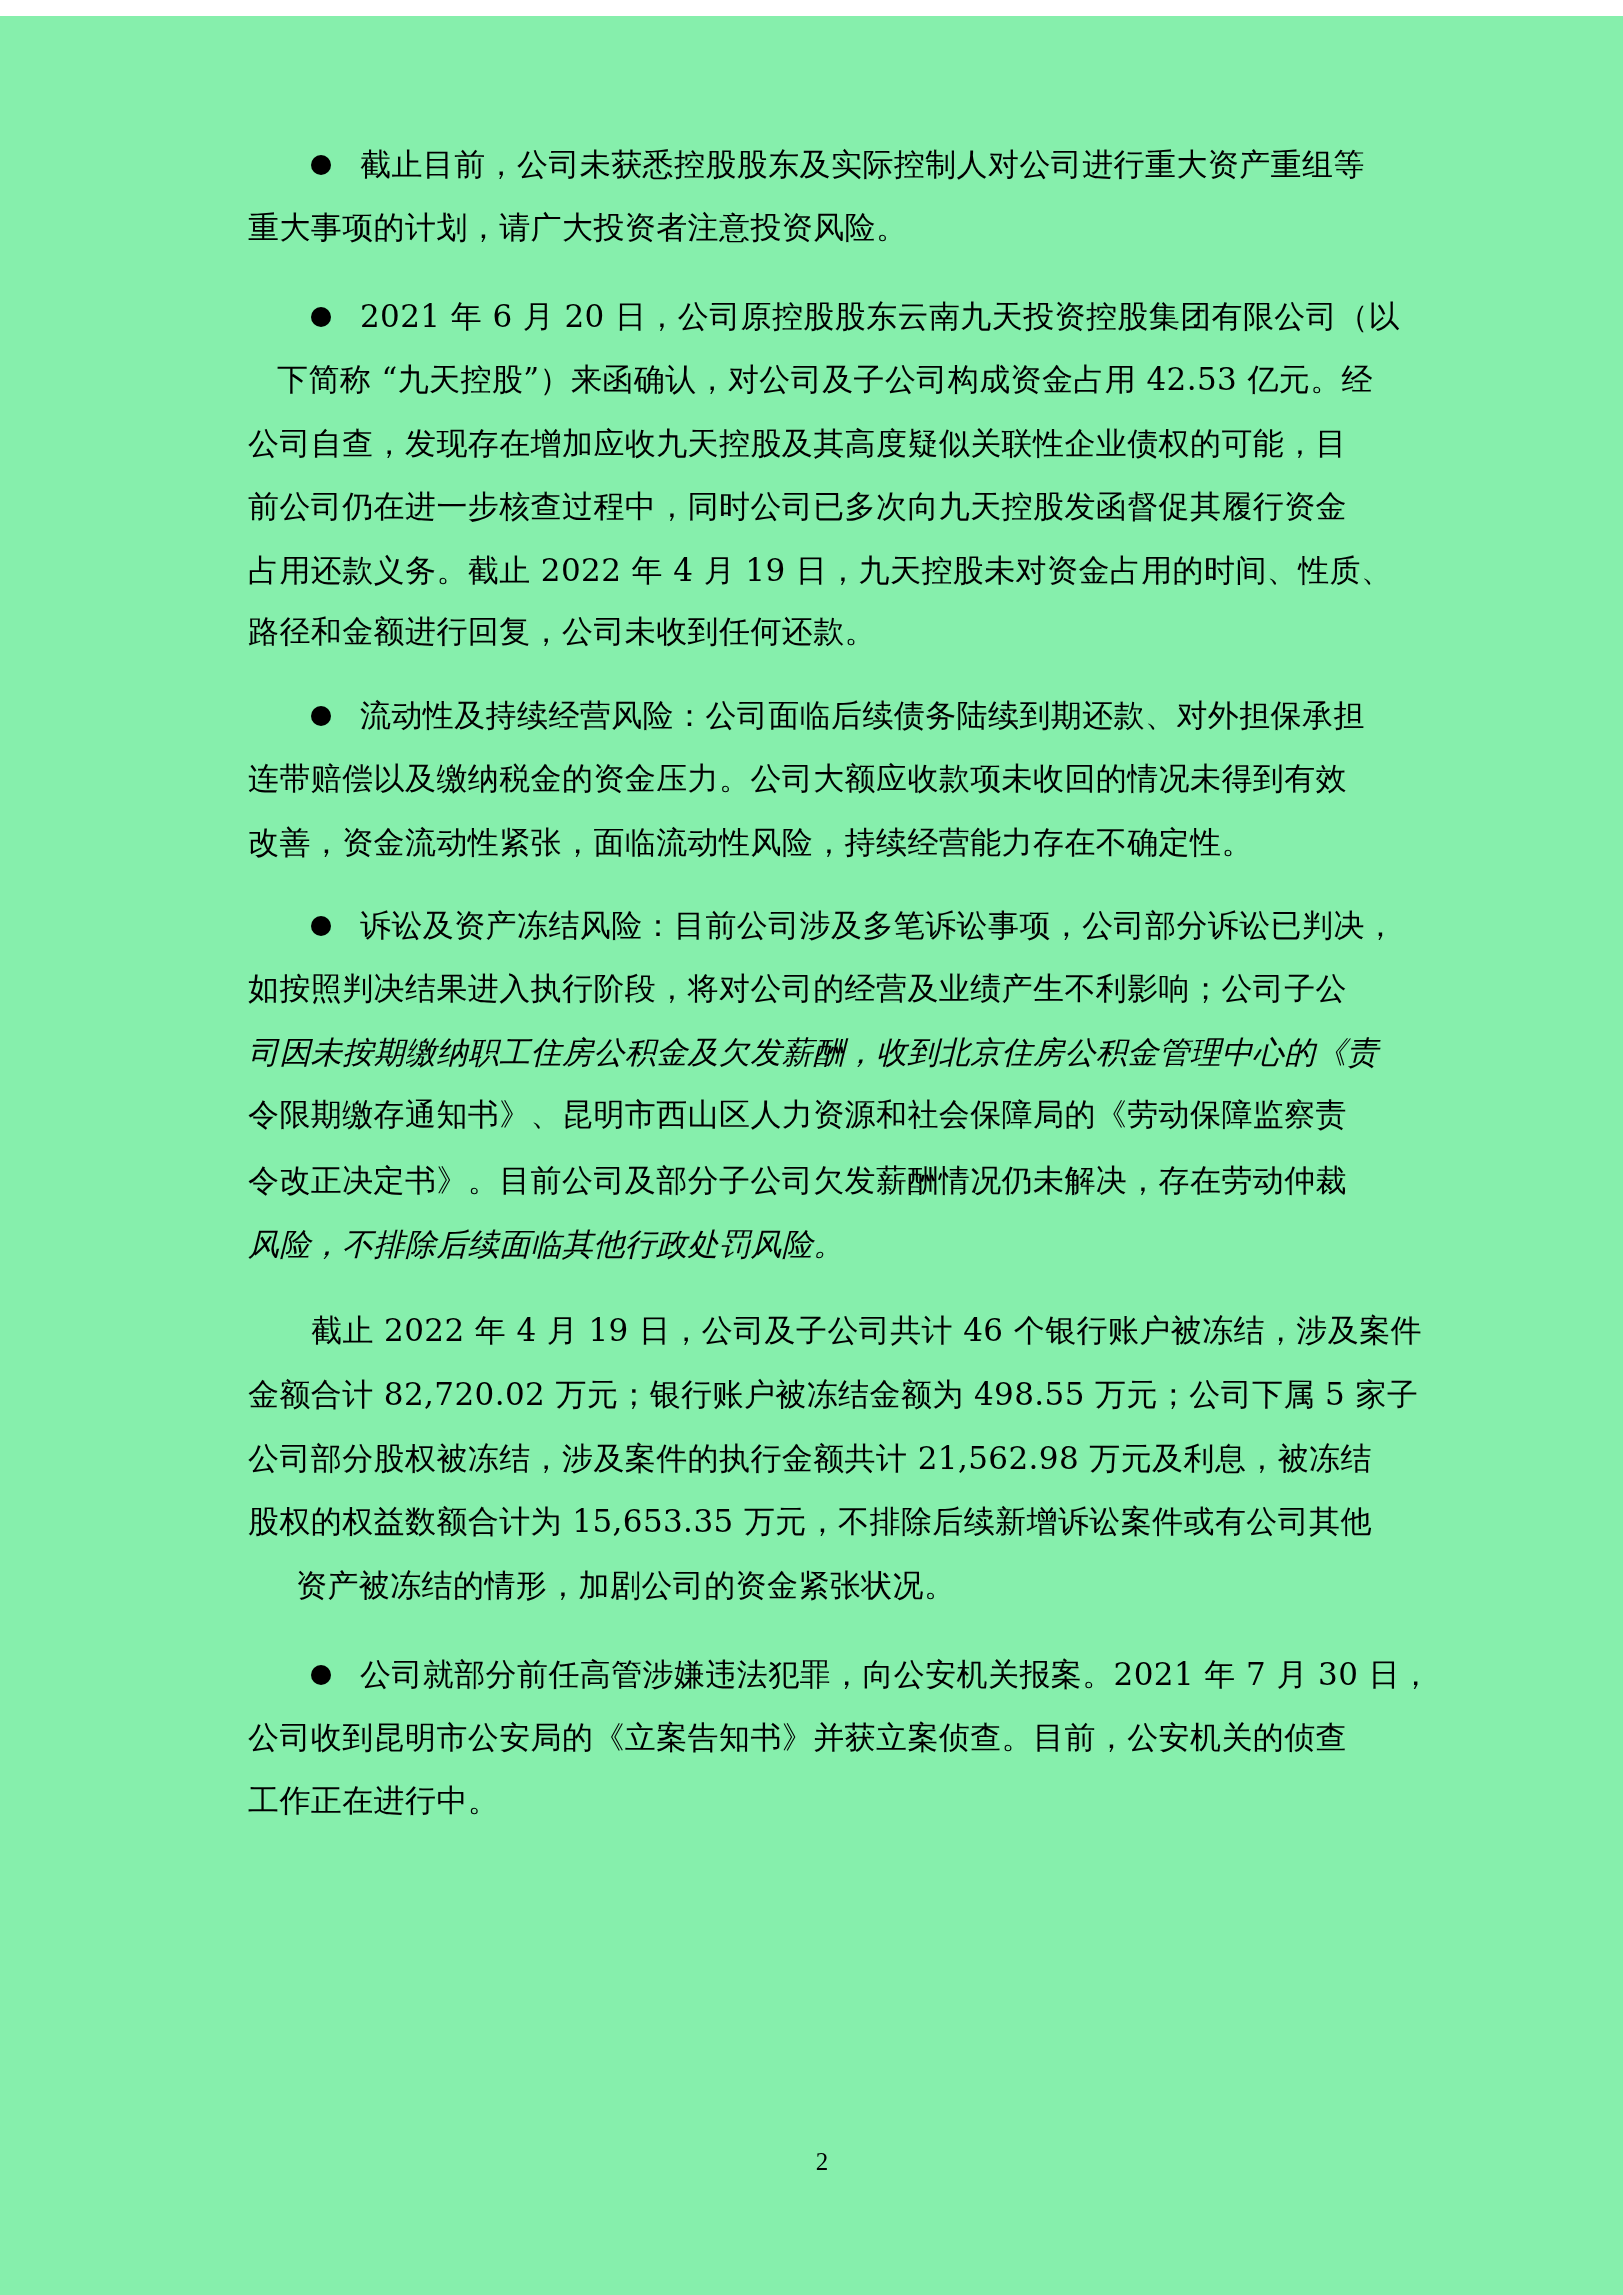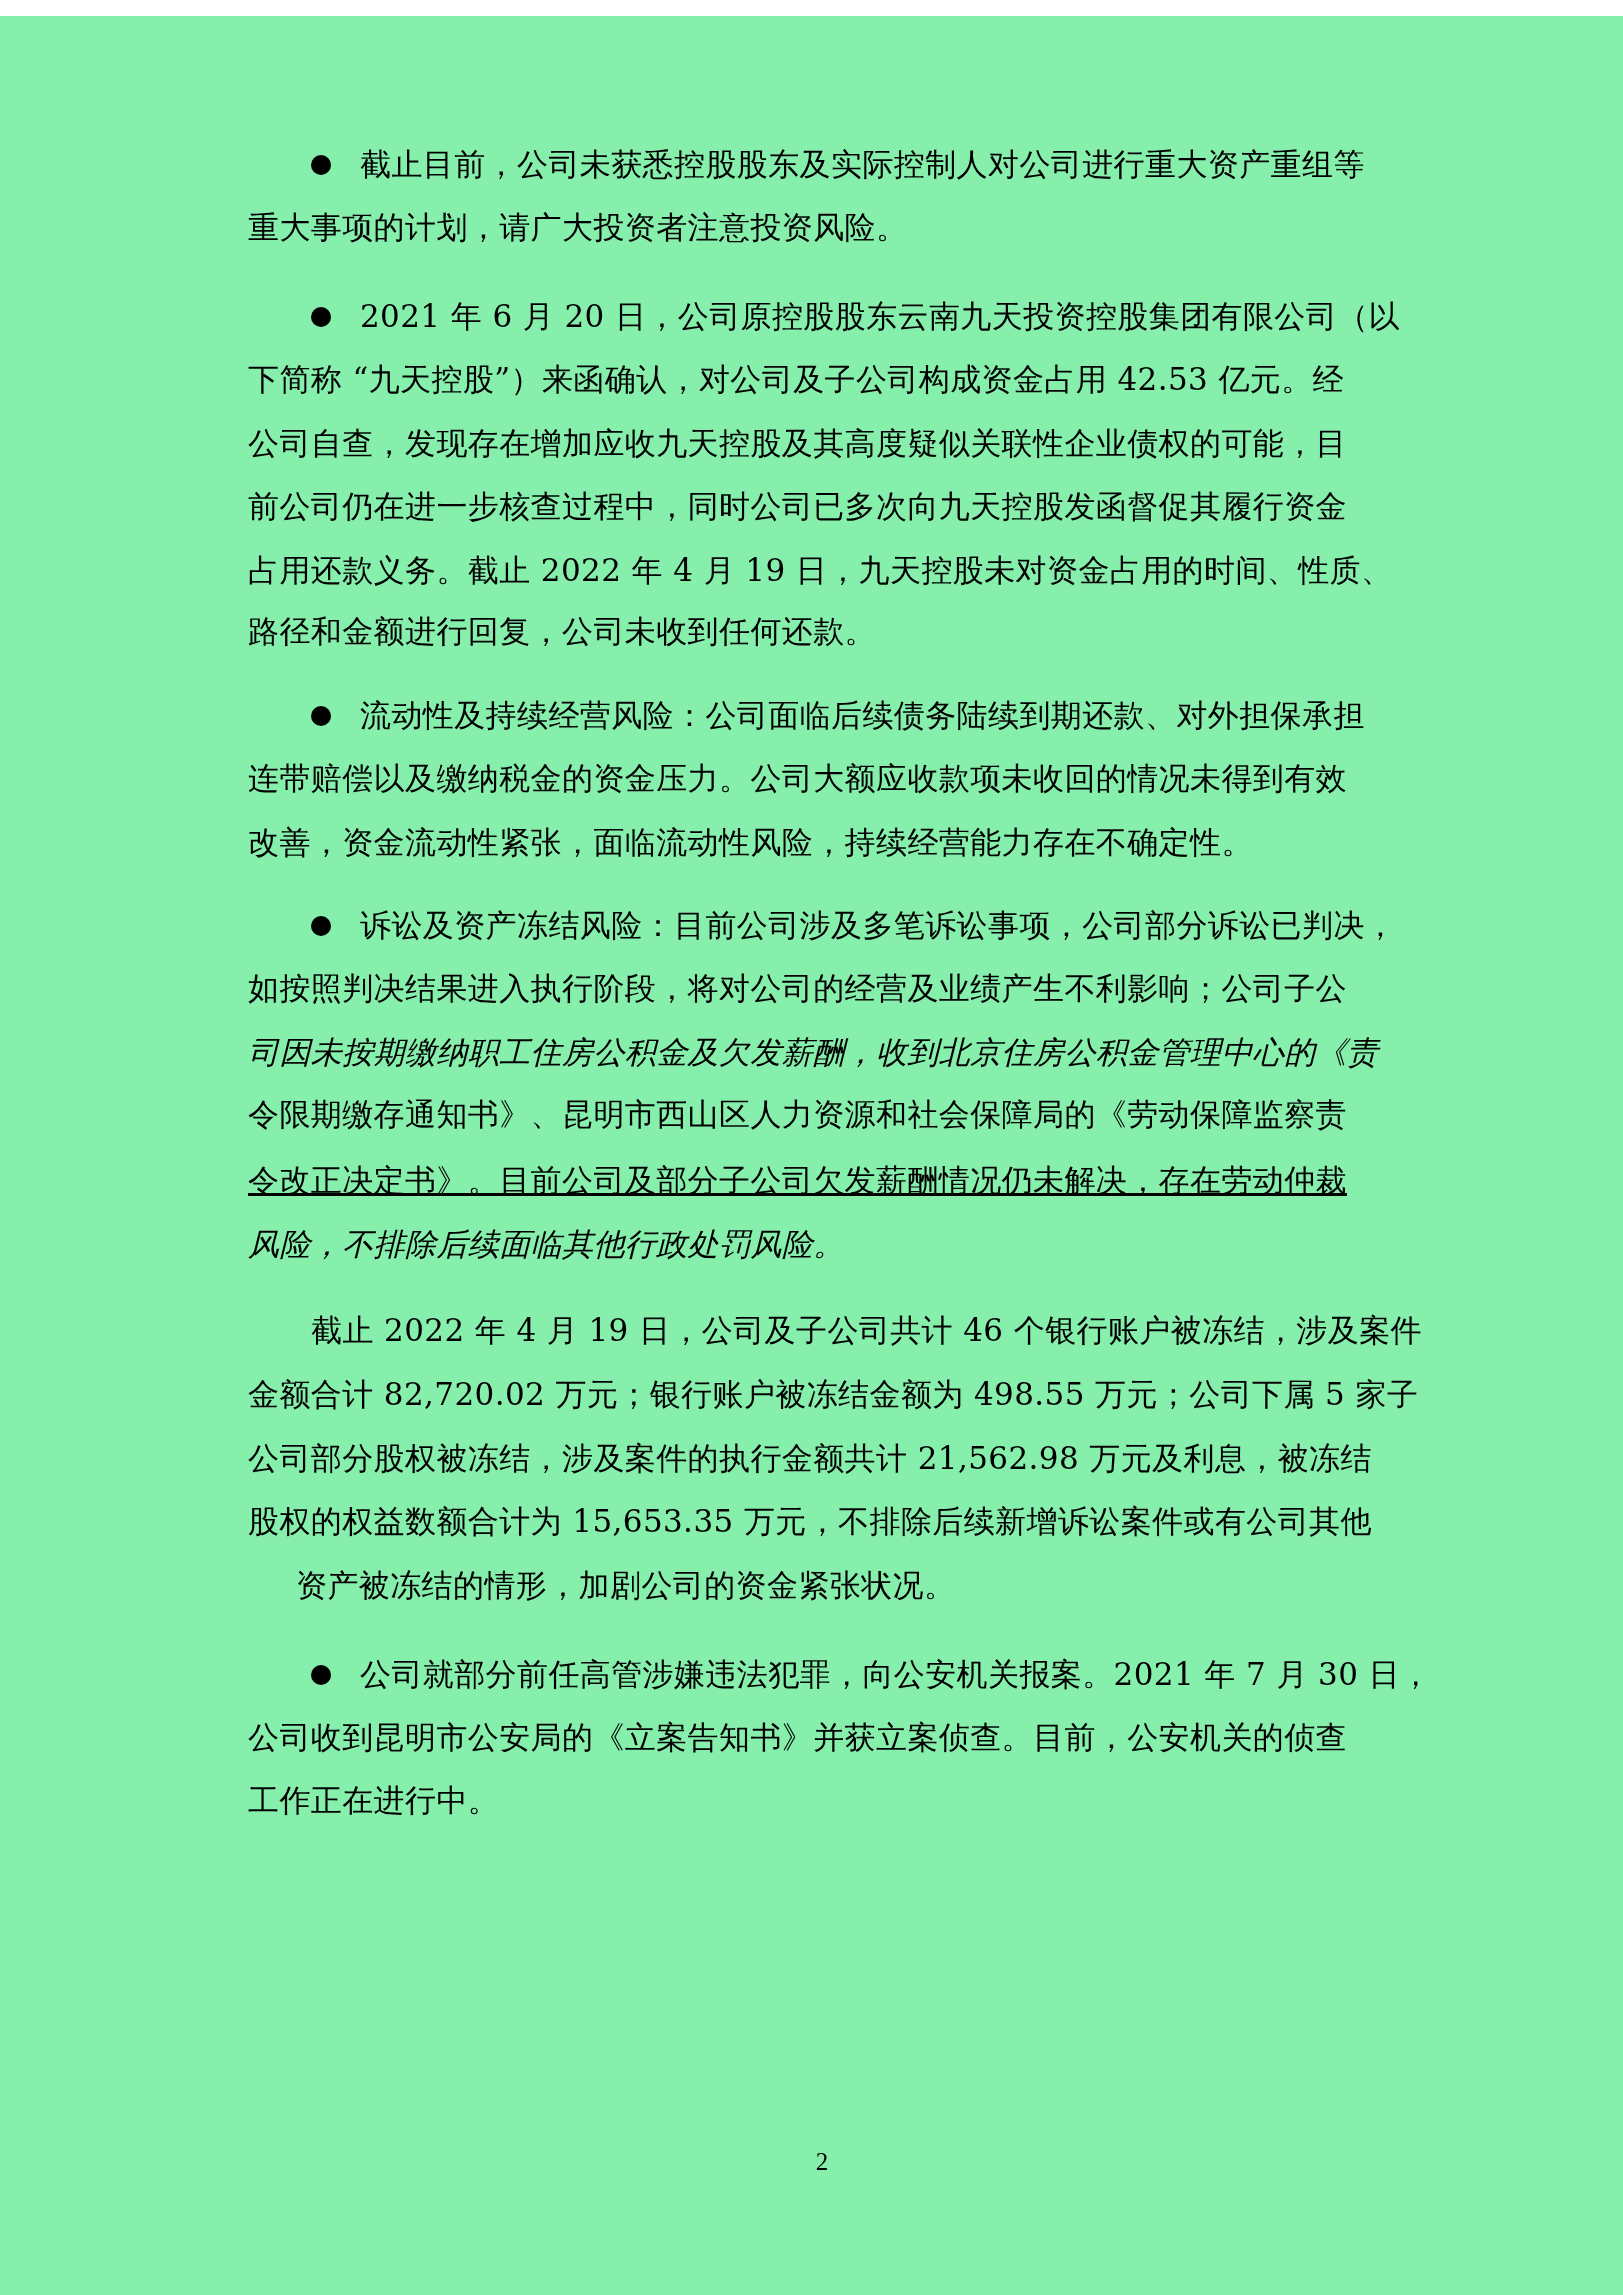--- a/index.html
+++ b/index.html
@@ -31,41 +31,41 @@
 
   <div class="para" style="top:117px;">
     <span class="bullet" style="left:63px; top:22px;"></span>
     <div class="line" style="top:0; left:112px;">截止目前，公司未获悉控股股东及实际控制人对公司进行重大资产重组等</div>
     <div class="line" style="top:63px;">重大事项的计划，请广大投资者注意投资风险。</div>
   </div>
 
   <div class="para" style="top:269px;">
     <span class="bullet" style="left:63px; top:22px;"></span>
     <div class="line" style="top:0; left:112px;">2021 年 6 月 20 日，公司原控股股东云南九天投资控股集团有限公司（以</div>
-    <div class="line" style="top:63px;">下简称 “九天控股”）来函确认，对公司及子公司构成资金占用 42.53 亿元。经</div>
+    <div class="line" style="top:63px;margin-left:29px;">下简称 “九天控股”）来函确认，对公司及子公司构成资金占用 42.53 亿元。经</div>
     <div class="line" style="top:127px;">公司自查，发现存在增加应收九天控股及其高度疑似关联性企业债权的可能，目</div>
     <div class="line" style="top:190px;">前公司仍在进一步核查过程中，同时公司已多次向九天控股发函督促其履行资金</div>
     <div class="line" style="top:254px;">占用还款义务。截止 2022 年 4 月 19 日，九天控股未对资金占用的时间、性质、</div>
     <div class="line" style="top:315px;">路径和金额进行回复，公司未收到任何还款。</div>
   </div>
 
   <div class="para" style="top:668px;">
     <span class="bullet" style="left:63px; top:22px;"></span>
     <div class="line" style="top:0; left:112px;">流动性及持续经营风险：公司面临后续债务陆续到期还款、对外担保承担</div>
     <div class="line" style="top:63px;">连带赔偿以及缴纳税金的资金压力。公司大额应收款项未收回的情况未得到有效</div>
     <div class="line" style="top:127px;">改善，资金流动性紧张，面临流动性风险，持续经营能力存在不确定性。</div>
   </div>
 
   <div class="para" style="top:878px;">
     <span class="bullet" style="left:63px; top:22px;"></span>
     <div class="line" style="top:0; left:112px;">诉讼及资产冻结风险：目前公司涉及多笔诉讼事项，公司部分诉讼已判决，</div>
     <div class="line" style="top:63px;">如按照判决结果进入执行阶段，将对公司的经营及业绩产生不利影响；公司子公</div>
     <div class="line" style="top:127px;font-style:italic;">司因未按期缴纳职工住房公积金及欠发薪酬，收到北京住房公积金管理中心的《责</div>
     <div class="line" style="top:189px;">令限期缴存通知书》、昆明市西山区人力资源和社会保障局的《劳动保障监察责</div>
-    <div class="line" style="top:255px;text-decoration:underline;">令改正决定书》。目前公司及部分子公司欠发薪酬情况仍未解决，存在劳动仲裁</div>
+    <div class="line" style="top:255px;">令改正决定书》。目前公司及部分子公司欠发薪酬情况仍未解决，存在劳动仲裁</div>
     <div class="line" style="top:319px;font-style:italic;">风险，不排除后续面临其他行政处罚风险。</div>
   </div>
 
   <div class="para" style="top:1283px;">
     <div class="line" style="top:0; left:63px;">截止 2022 年 4 月 19 日，公司及子公司共计 46 个银行账户被冻结，涉及案件</div>
     <div class="line" style="top:64px;">金额合计 82,720.02 万元；银行账户被冻结金额为 498.55 万元；公司下属 5 家子</div>
     <div class="line" style="top:128px;">公司部分股权被冻结，涉及案件的执行金额共计 21,562.98 万元及利息，被冻结</div>
     <div class="line" style="top:191px;">股权的权益数额合计为 15,653.35 万元，不排除后续新增诉讼案件或有公司其他</div>
     <div class="line" style="top:255px;margin-left:48px;">资产被冻结的情形，加剧公司的资金紧张状况。</div>
   </div>

